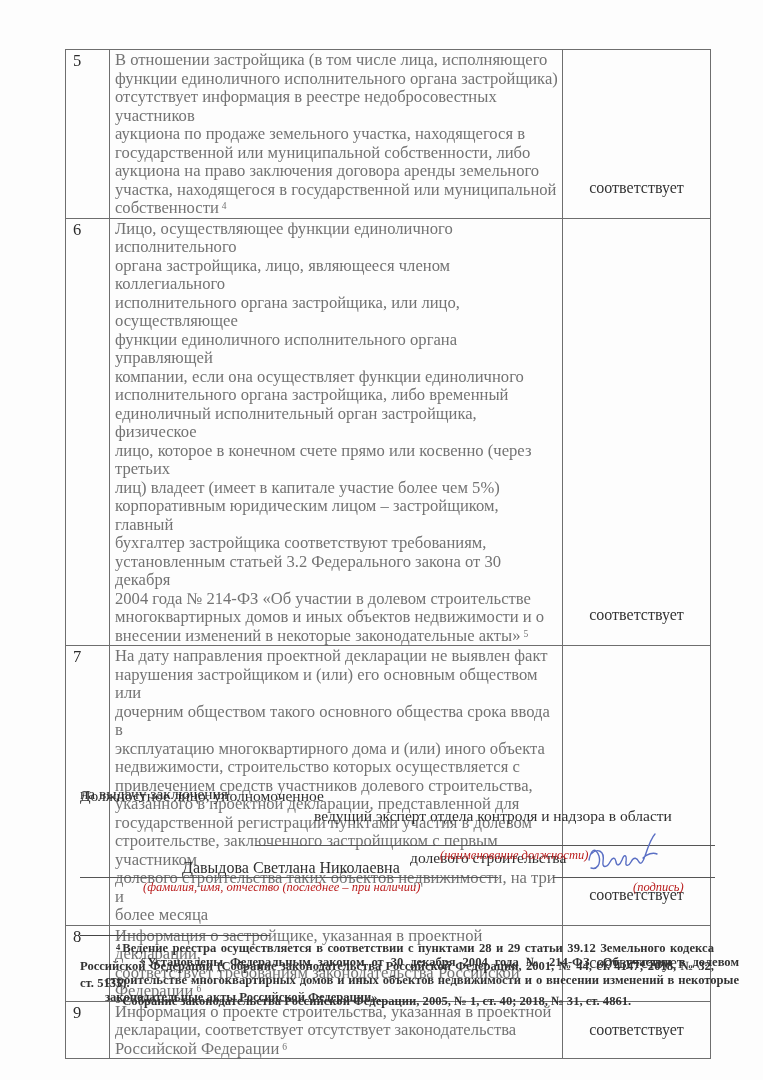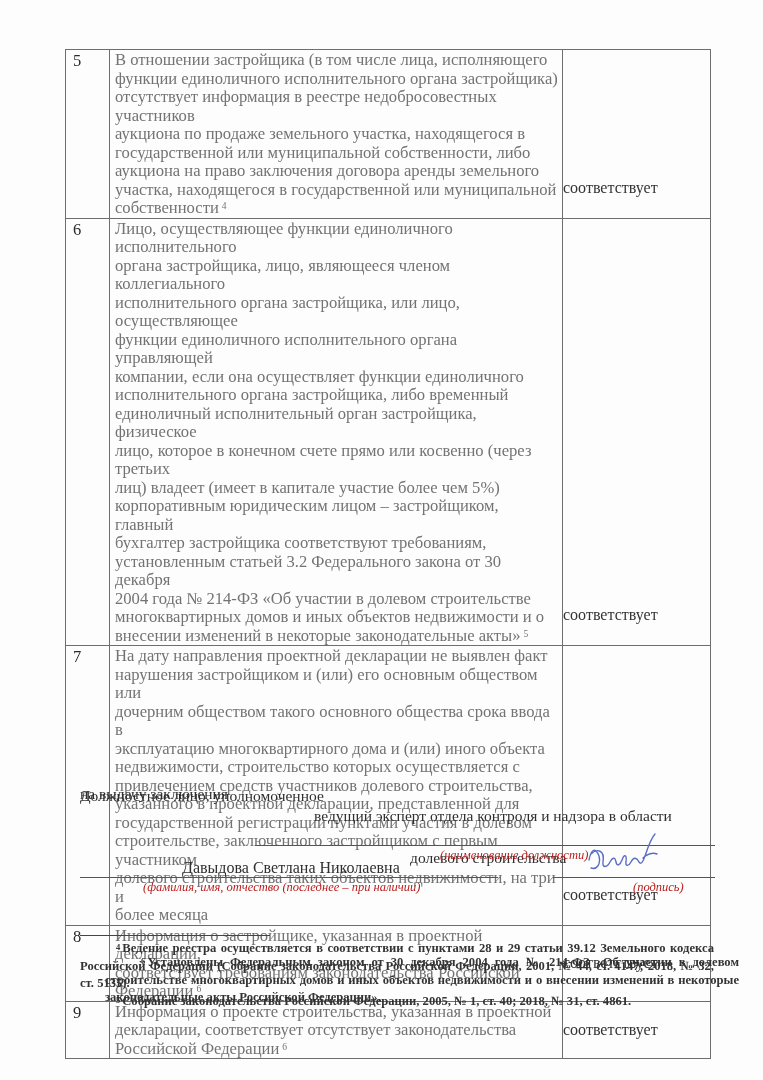--- a/index.html
+++ b/index.html
@@ -7,21 +7,21 @@
     width:763px; height:1080px; background:#fdfdfd; position:relative; overflow:hidden;
     font-family:"Liberation Serif", "DejaVu Serif", serif; color:#2b2b2b;
   }
   .tbl {
     position:absolute; left:65px; top:49px; width:645px;
     border-collapse:collapse; table-layout:fixed;
   }
   .tbl td { border:1px solid #6e6e6e; vertical-align:top; padding:0; }
   .tbl td.num { width:44px; font-size:16.5px; padding:1px 0 0 7px; box-sizing:border-box; }
   .tbl td.txt { width:453px; font-size:16.6px; line-height:18.5px; padding:1px 4px 0 5px; box-sizing:border-box; color:#737373; }
-  .tbl td.res { width:148px; font-size:16px; vertical-align:bottom; text-align:left; padding:0 0 21px 0; box-sizing:border-box; color:#333; }
+  .tbl td.res { width:148px; font-size:16px; vertical-align:bottom; text-align:center; padding:0 0 21px 0; box-sizing:border-box; color:#333; }
   .tbl tr.r8 td.res, .tbl tr.r9 td.res { vertical-align:middle; padding:0; }
   sup { font-size:9.5px; vertical-align:top; position:relative; top:-2px; margin-left:3px; }
 
   .abs { position:absolute; white-space:nowrap; color:#2f2f2f; }
   .sig-label { font-size:15.5px; line-height:20px; }
   .line { position:absolute; height:1px; background:#555; }
   .caption { font-size:12.5px; color:#b91c1c;font-style:italic; }
   .fnsep { position:absolute; left:80px; top:935px; width:190px; height:1px; background:#444; }
   .fn { position:absolute; left:80px; width:634px; font-size:12.6px; line-height:17.5px; text-align:justify; color:#333;font-weight:bold; }
   .fn .ind { display:inline-block; width:36px; }

